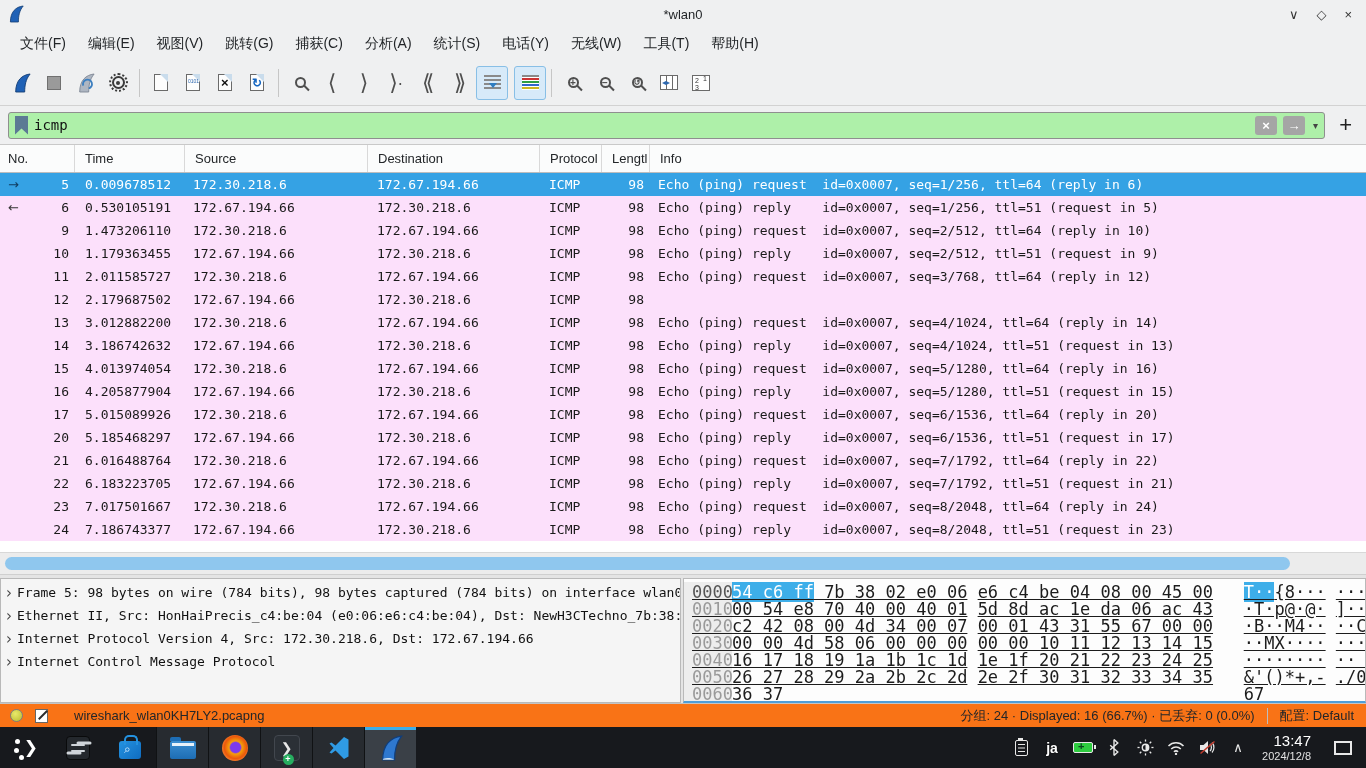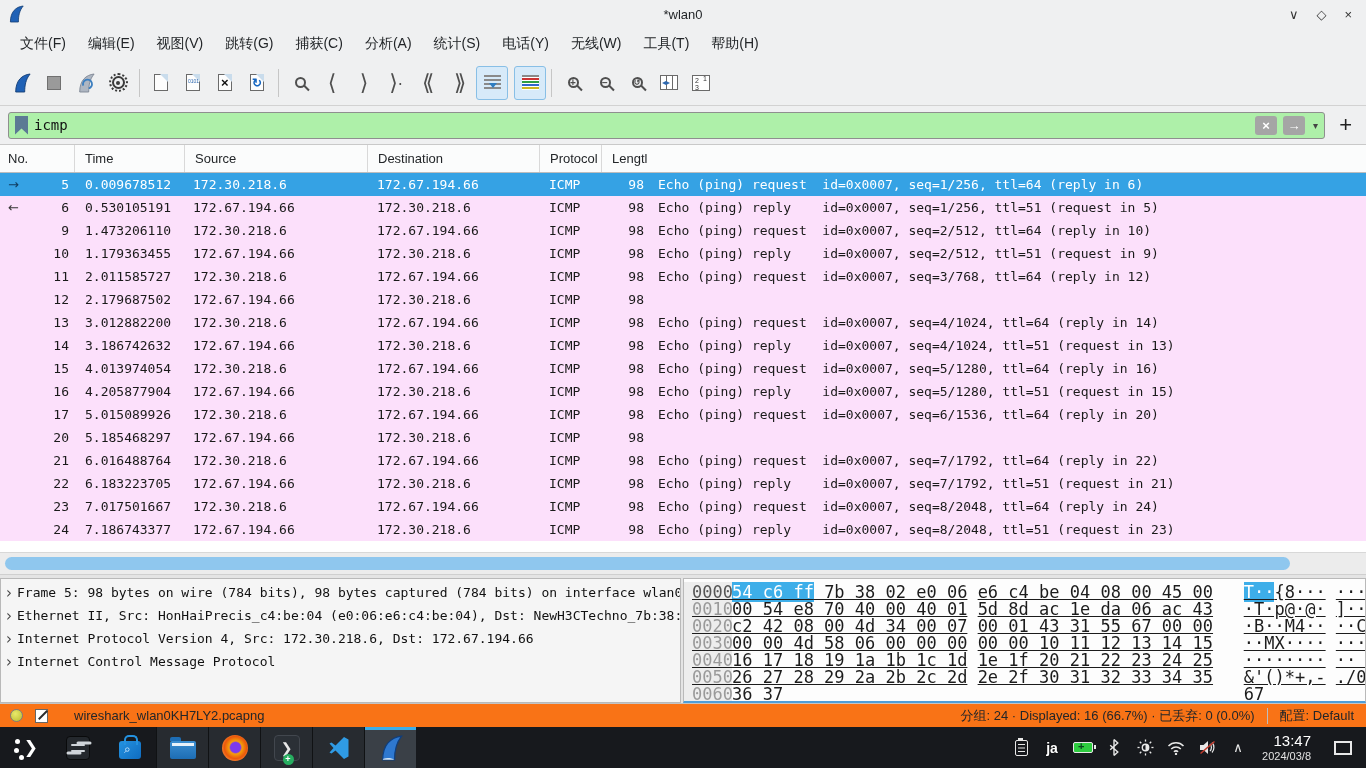--- a/index.html
+++ b/index.html
@@ -265,20 +265,21 @@
   <span class="plus-btn">+</span>
 </div>
 
 <div class="pkt-header grid">
   <span>No.</span>
   <span>Time</span>
   <span>Source</span>
   <span>Destination</span>
   <span>Protocol</span>
   <span>Lengtl</span>
+  <span>Info</span>
 </div>
 <div class="pkt-list" id="pktlist">
     <div class="prow grid sel">
     <span class="c-no"><i class="marker">→</i><b class="no" style="font-weight:normal;">5</b></span>
     <span class="c-time">0.009678512</span>
     <span class="c-src">172.30.218.6</span>
     <span class="c-dst">172.67.194.66</span>
     <span class="c-proto">ICMP</span>
     <span class="c-len">98</span>
     <span class="c-info">Echo (ping) request  id=0x0007, seq=1/256, ttl=64 (reply in 6)</span>
@@ -372,20 +373,21 @@
     <span class="c-len">98</span>
     <span class="c-info">Echo (ping) request  id=0x0007, seq=6/1536, ttl=64 (reply in 20)</span>
   </div>
     <div class="prow grid">
     <span class="c-no"><i class="marker"></i><b class="no" style="font-weight:normal;">20</b></span>
     <span class="c-time">5.185468297</span>
     <span class="c-src">172.67.194.66</span>
     <span class="c-dst">172.30.218.6</span>
     <span class="c-proto">ICMP</span>
     <span class="c-len">98</span>
+    <span class="c-info">Echo (ping) reply    id=0x0007, seq=6/1536, ttl=51 (request in 17)</span>
   </div>
     <div class="prow grid">
     <span class="c-no"><i class="marker"></i><b class="no" style="font-weight:normal;">21</b></span>
     <span class="c-time">6.016488764</span>
     <span class="c-src">172.30.218.6</span>
     <span class="c-dst">172.67.194.66</span>
     <span class="c-proto">ICMP</span>
     <span class="c-len">98</span>
     <span class="c-info">Echo (ping) request  id=0x0007, seq=7/1792, ttl=64 (reply in 22)</span>
   </div>
@@ -588,17 +590,17 @@
     <span class="tray-ic">
         <svg width="17" height="15" viewBox="0 0 17 15">
           <path d="M1 5 H4.5 L9 1 V14 L4.5 10 H1 Z" fill="#e8e8e8"></path>
           <path d="M11 4 a5 5 0 0 1 0 7 M13 2.5 a7.5 7.5 0 0 1 0 10" fill="none" stroke="#e8e8e8" stroke-width="1.2"></path>
           <line x1="1.5" y1="13.5" x2="15.5" y2="1.5" stroke="#c0392b" stroke-width="1.6"></line>
         </svg>
       </span>
     <span class="tray-ic chev-up">∧</span>
     <span class="clock">
       <div class="t">13:47</div>
-      <div class="d">2024/03/8</div>
+      <div class="d">2024/12/8</div>
     </span>
     <span class="desk-ic"></span>
   </span>
 </div>
 
 </body></html>

